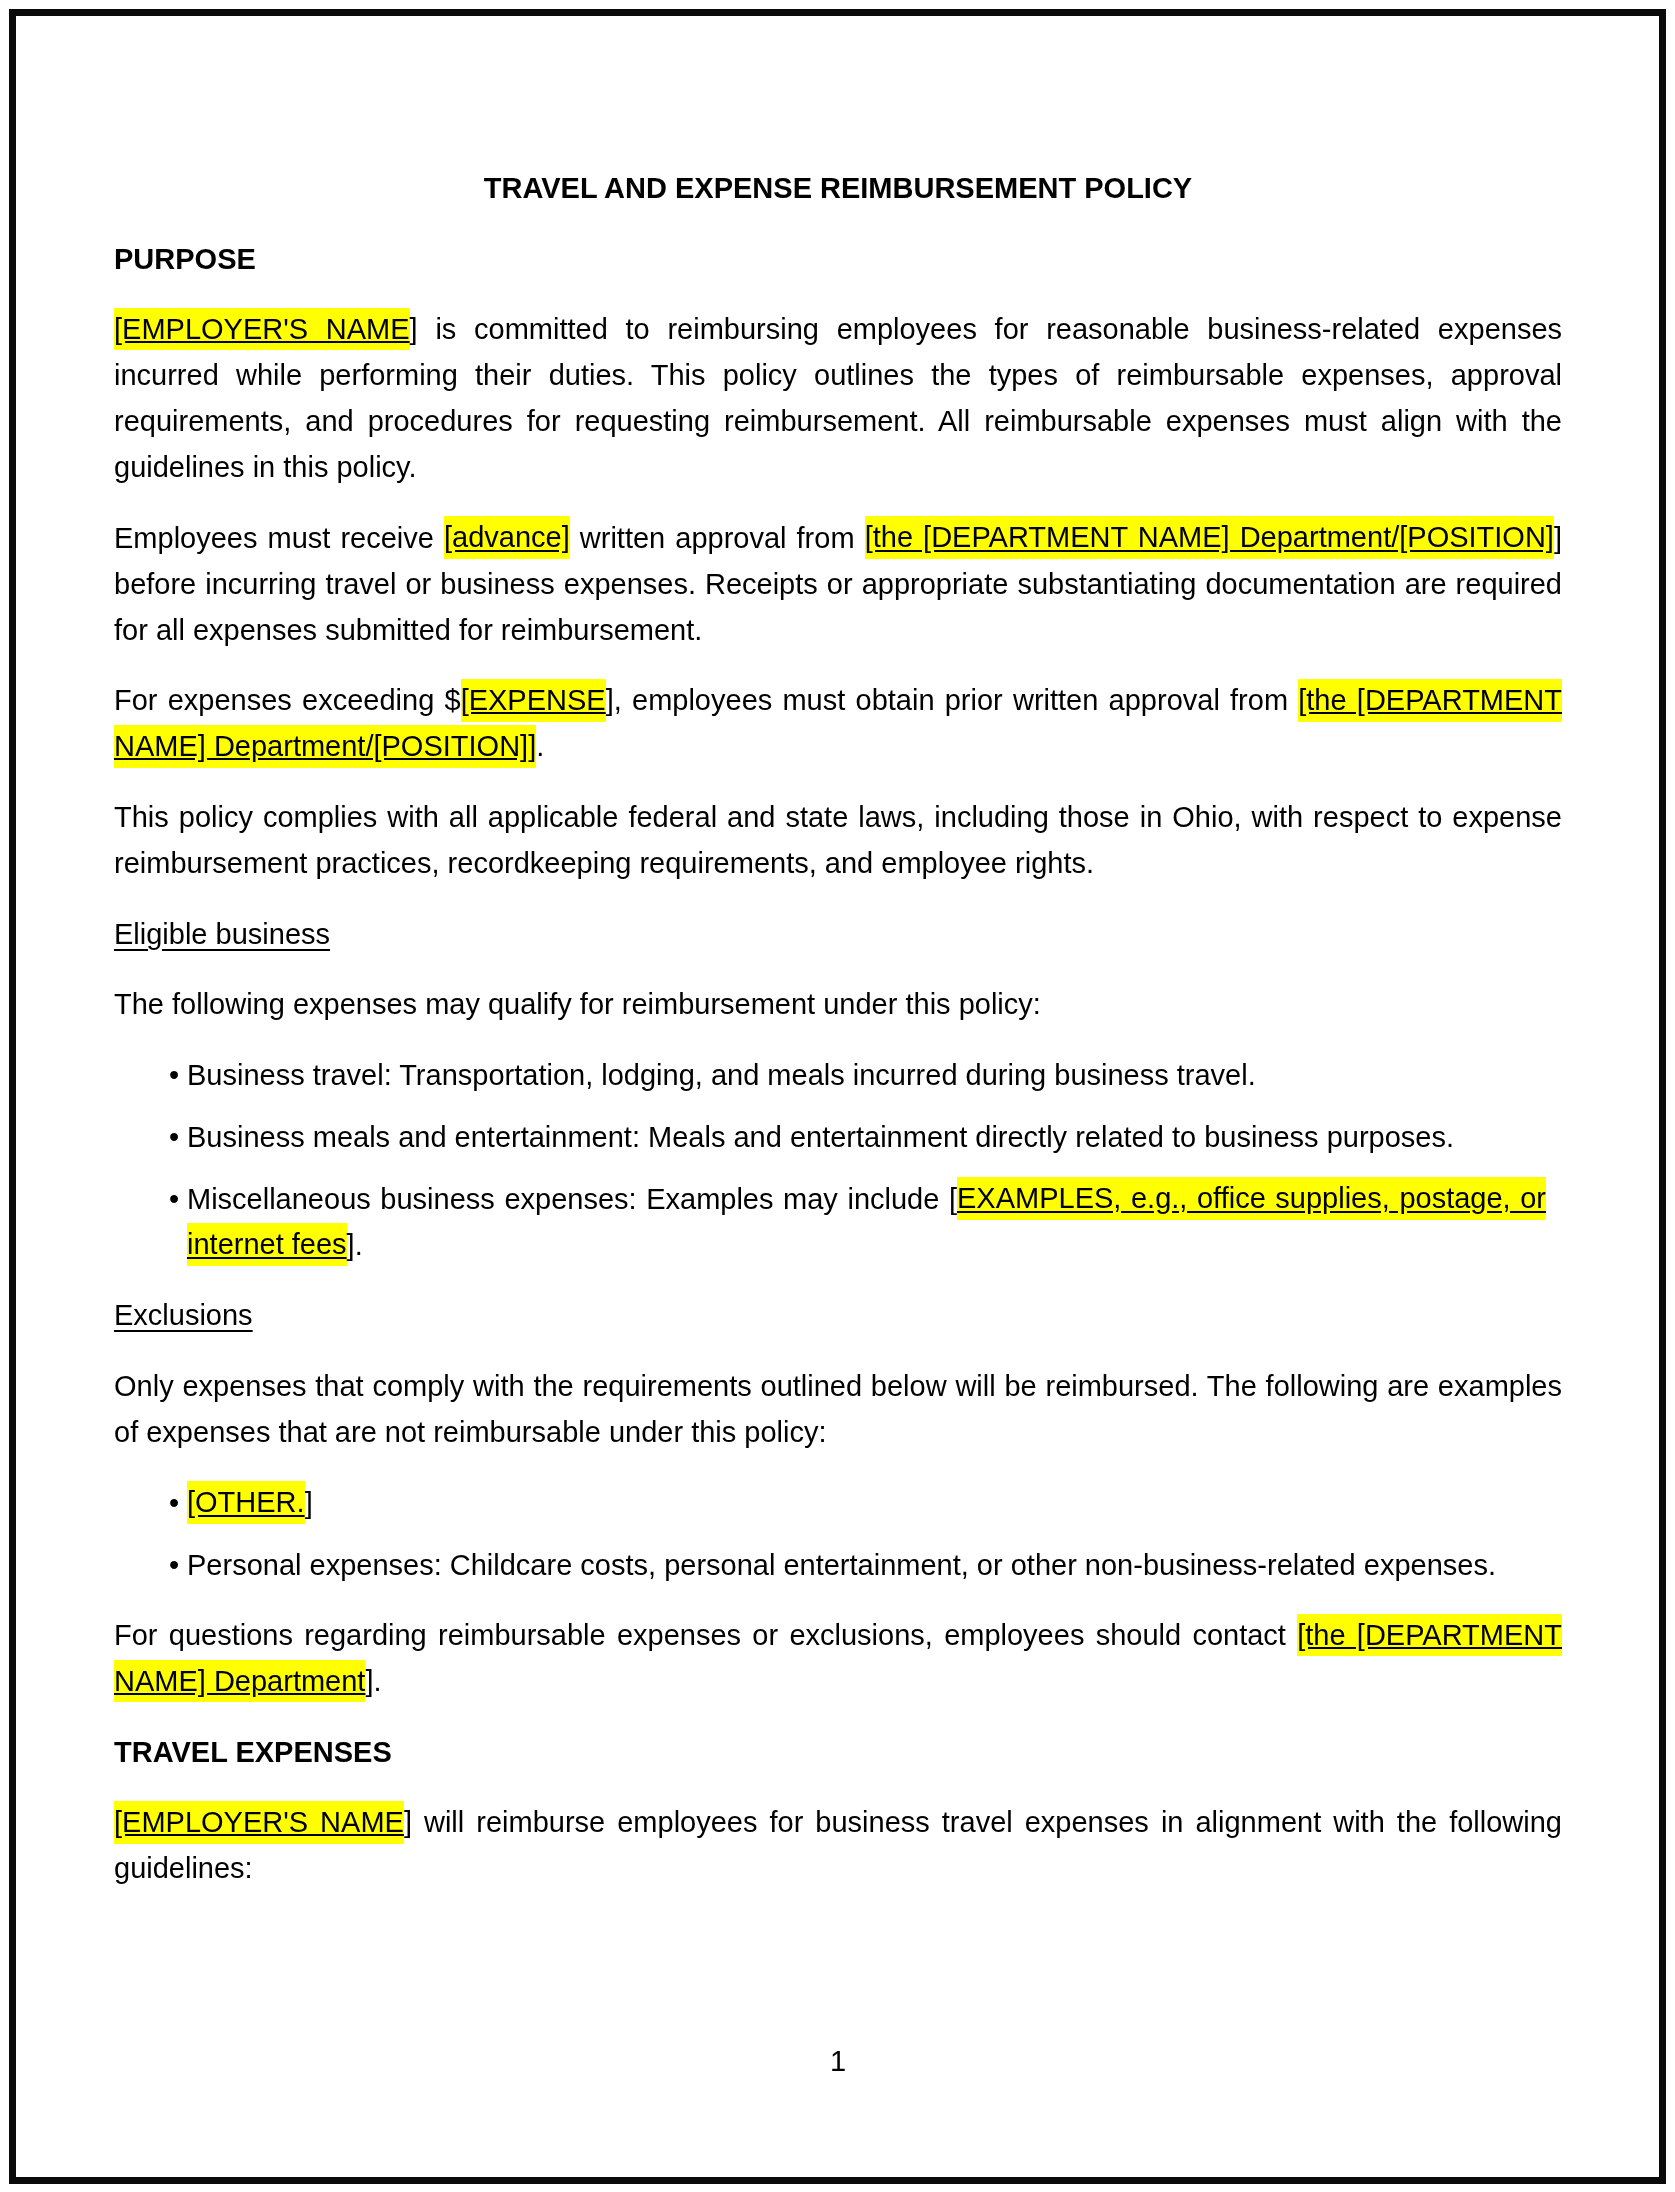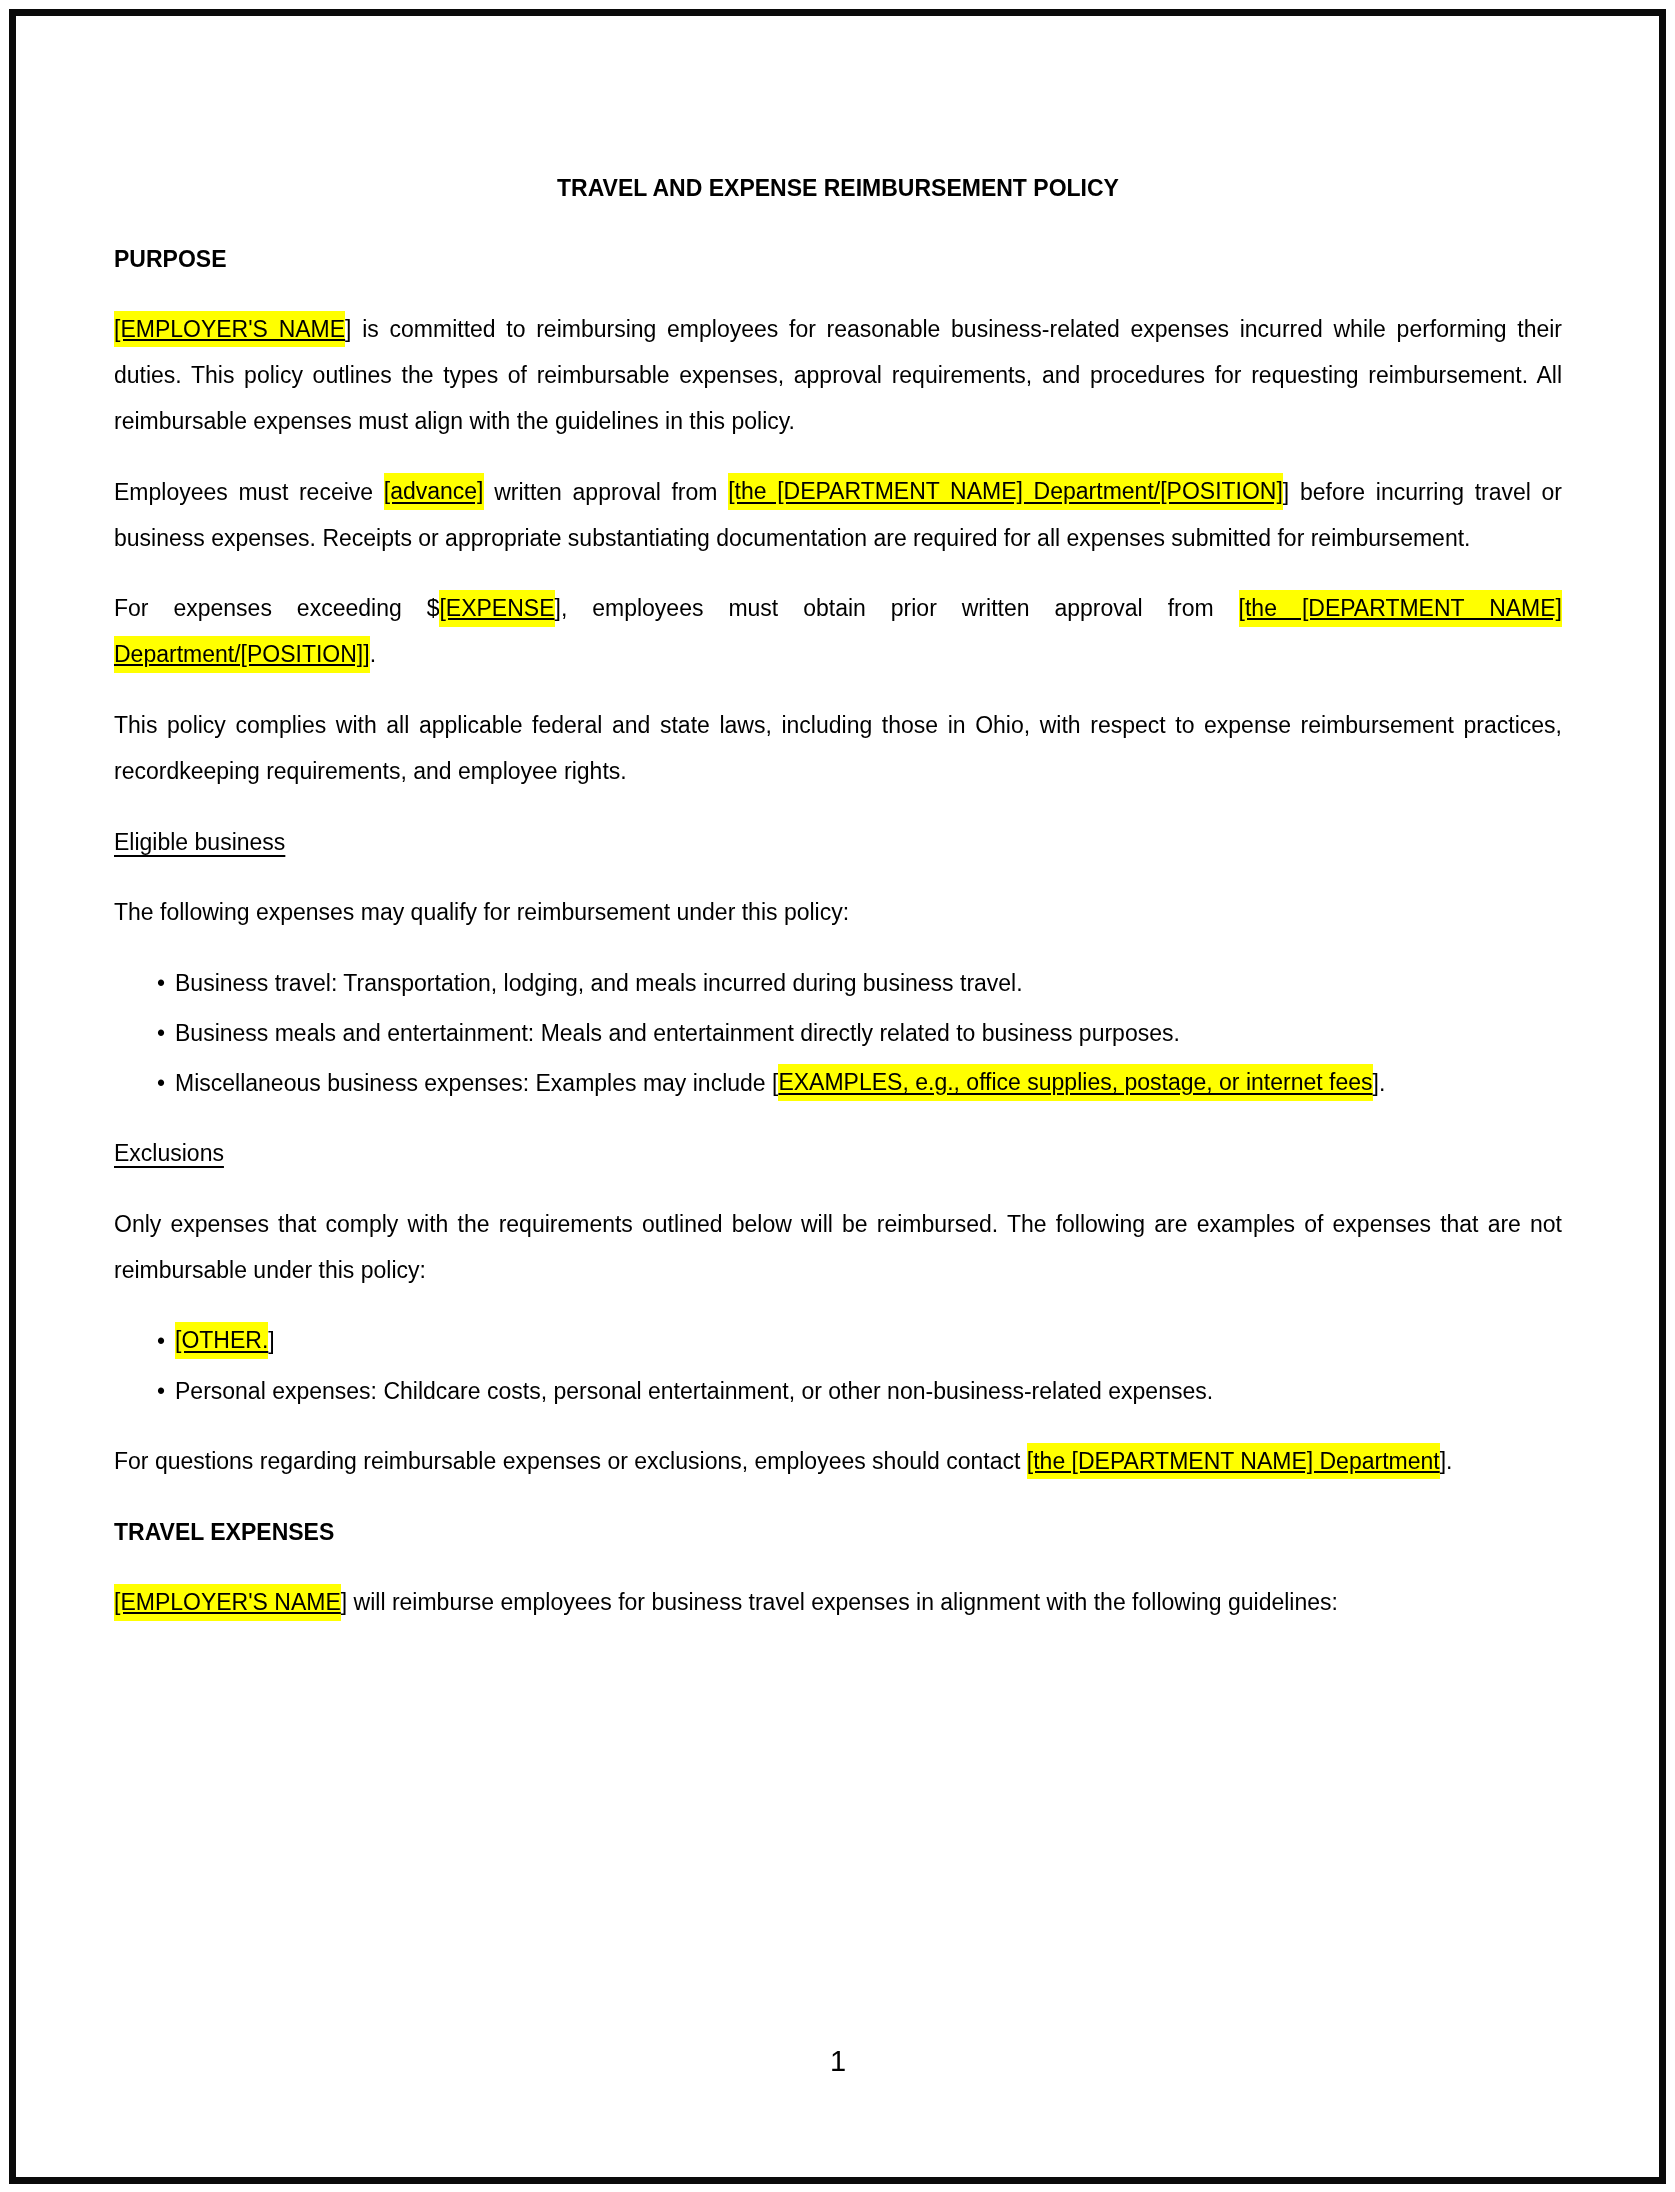--- a/index.html
+++ b/index.html
@@ -14,21 +14,21 @@
   .page-border{
     position:absolute;
     top:8.8px;left:8.8px;right:9.7px;bottom:8.8px;
     border:7px solid #0a0a0a;
     pointer-events:none;
   }
   .content{
     position:absolute;
     left:114px;top:165px;
     width:1448px;
-    font-size:23px;
+    font-size:29px;
     line-height:46px;
   }
   .doc-title{
     margin:0 0 24.6px 0;
     text-align:center;
     font-weight:bold;
   }
   .h{
     margin:0 0 24.6px 0;
     font-weight:bold;
@@ -46,21 +46,21 @@
     text-align:justify;
   }
   ul.bullets{
     margin:0 0 24.6px 0;
     padding:0;
     list-style:none;
   }
   ul.bullets li{
     position:relative;
     padding-left:57px;
-    margin:4px;
+    margin:16px;
     text-align:justify;
   }
   ul.bullets li::before{
     content:"\2022";
     position:absolute;
     left:39px;top:0;
   }
   .hl{
     background:var(--hl,#ffff00);
     padding:5.3px 0;

